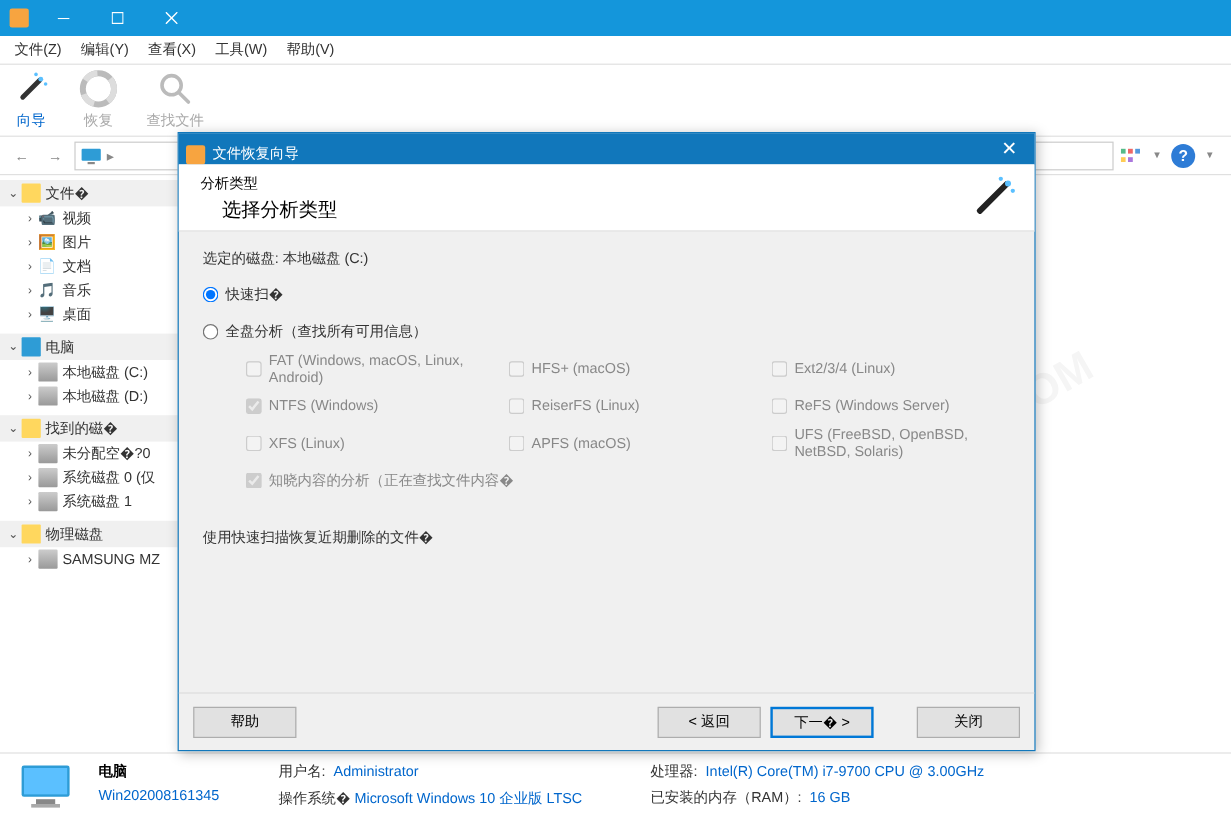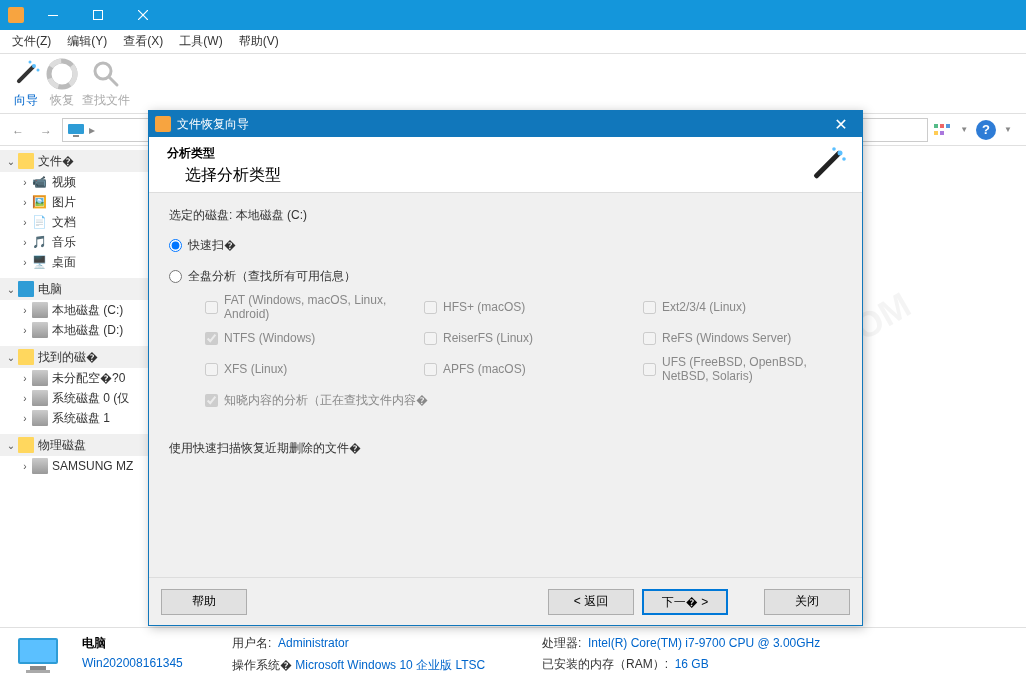--- a/index.html
+++ b/index.html
@@ -6,21 +6,21 @@
 body { width: 1026px; height: 680px; background: #fff; font-size: 12px; overflow: hidden; position: relative; }
 
 .titlebar { height: 30px; background: #1496db; color: #fff; display: flex; align-items: center; padding: 0 8px; }
 .titlebar .app-icon { width: 16px; height: 16px; background: #f7a440; border-radius: 2px; margin-right: 6px; }
 .titlebar .title { flex: 1; font-size: 12px; }
 .titlebar .win-btn { width: 45px; height: 30px; display: flex; align-items: center; justify-content: center; cursor: pointer; }
 
 .menubar { height: 24px; display: flex; align-items: center; padding: 0 4px; border-bottom: 1px solid #e0e0e0; }
 .menubar .mi { padding: 2px 8px; cursor: pointer; font-size: 12px; color: #333; }
 
-.toolbar { height: 60px; display: flex; align-items: flex-start; padding: 4px 10px; border-bottom: 1px solid #e0e0e0; gap: 4px; }
+.toolbar { height: 60px; display: flex; align-items: flex-start; padding: 4px 10px; border-bottom: 1px solid #e0e0e0; gap: 24px; }
 .tb-item { display: flex; flex-direction: column; align-items: center; gap: 2px; cursor: pointer; color: #0066cc; font-size: 12px; }
 .tb-item.disabled { color: #aaa; cursor: default; }
 .tb-icon { width: 32px; height: 32px; }
 
 .navbar { height: 32px; display: flex; align-items: center; padding: 0 6px; gap: 4px; border-bottom: 1px solid #e0e0e0; }
 .nav-btn { width: 24px; height: 24px; display: flex; align-items: center; justify-content: center; cursor: pointer; color: #888; }
 .nav-path { flex: 1; height: 24px; border: 1px solid #ccc; display: flex; align-items: center; padding: 0 4px; gap: 4px; background: #fff; }
 .nav-path .monitor { width: 18px; height: 14px; }
 .nav-right { display: flex; align-items: center; gap: 8px; padding-right: 8px; }
 .view-btn { width: 20px; height: 20px; display: flex; align-items: center; justify-content: center; cursor: pointer; }
@@ -38,25 +38,25 @@
 .monitor-icon { background: #2e9cd6; border-radius: 1px; }
 
 .statusbar { position: absolute; bottom: 0; left: 0; right: 0; height: 53px; border-top: 1px solid #e0e0e0; display: flex; align-items: center; padding: 4px 14px; gap: 20px; font-size: 12px; }
 .status-icon { width: 48px; height: 40px; }
 .status-cols { flex: 1; display: grid; grid-template-columns: 140px 300px 1fr; gap: 4px 10px; }
 .status-label { color: #333; }
 .status-val { color: #0066cc; }
 
 
 .dialog { position: absolute; left: 148px; top: 110px; width: 715px; height: 516px; background: #f0f0f0; border: 1px solid #1177bb; box-shadow: 2px 2px 10px rgba(0,0,0,0.25); display: flex; flex-direction: column; }
-.dlg-title { height: 26px; background: #1177bb; color: #fff; display: flex; align-items: center; padding: 0 6px; }
+.dlg-title { height: 26px; background: #1177bb; color: #fff; display: flex; align-items: flex-end; padding: 0 6px; }
 .dlg-title .app-icon { width: 16px; height: 16px; background: #f7a440; border-radius: 2px; margin-right: 6px; }
 .dlg-close { width: 30px; height: 26px; display: flex; align-items: center; justify-content: center; cursor: pointer; font-size: 16px; }
 .dlg-header { height: 56px; background: #fff; border-bottom: 1px solid #ddd; padding: 8px 18px; position: relative; }
-.dlg-header .h1 { font-weight: bold; font-size: 12px; }
+.dlg-header .h1 { font-weight: normal; font-size: 12px; }
 .dlg-header .h2 { font-size: 16px; margin-left: 18px; margin-top: 3px; }
 .dlg-wand { position: absolute; right: 12px; top: 6px; width: 44px; height: 44px; }
 .dlg-body { flex: 1; padding: 14px 20px; color: #333; overflow: auto; }
 .dlg-body .sec { margin-bottom: 12px; }
 .radio-row { display: flex; align-items: center; gap: 6px; margin: 6px 0; cursor: pointer; }
 .radio-row input { cursor: pointer; }
 .fs-grid { display: grid; grid-template-columns: 1fr 1fr 1fr; gap: 10px 20px; margin: 8px 0 8px 36px; }
 .chk-row { display: flex; align-items: center; gap: 6px; color: #888; }
 .chk-row input { cursor: default; }
 .chk-row.indent { margin-left: 36px; margin-top: 6px; }

